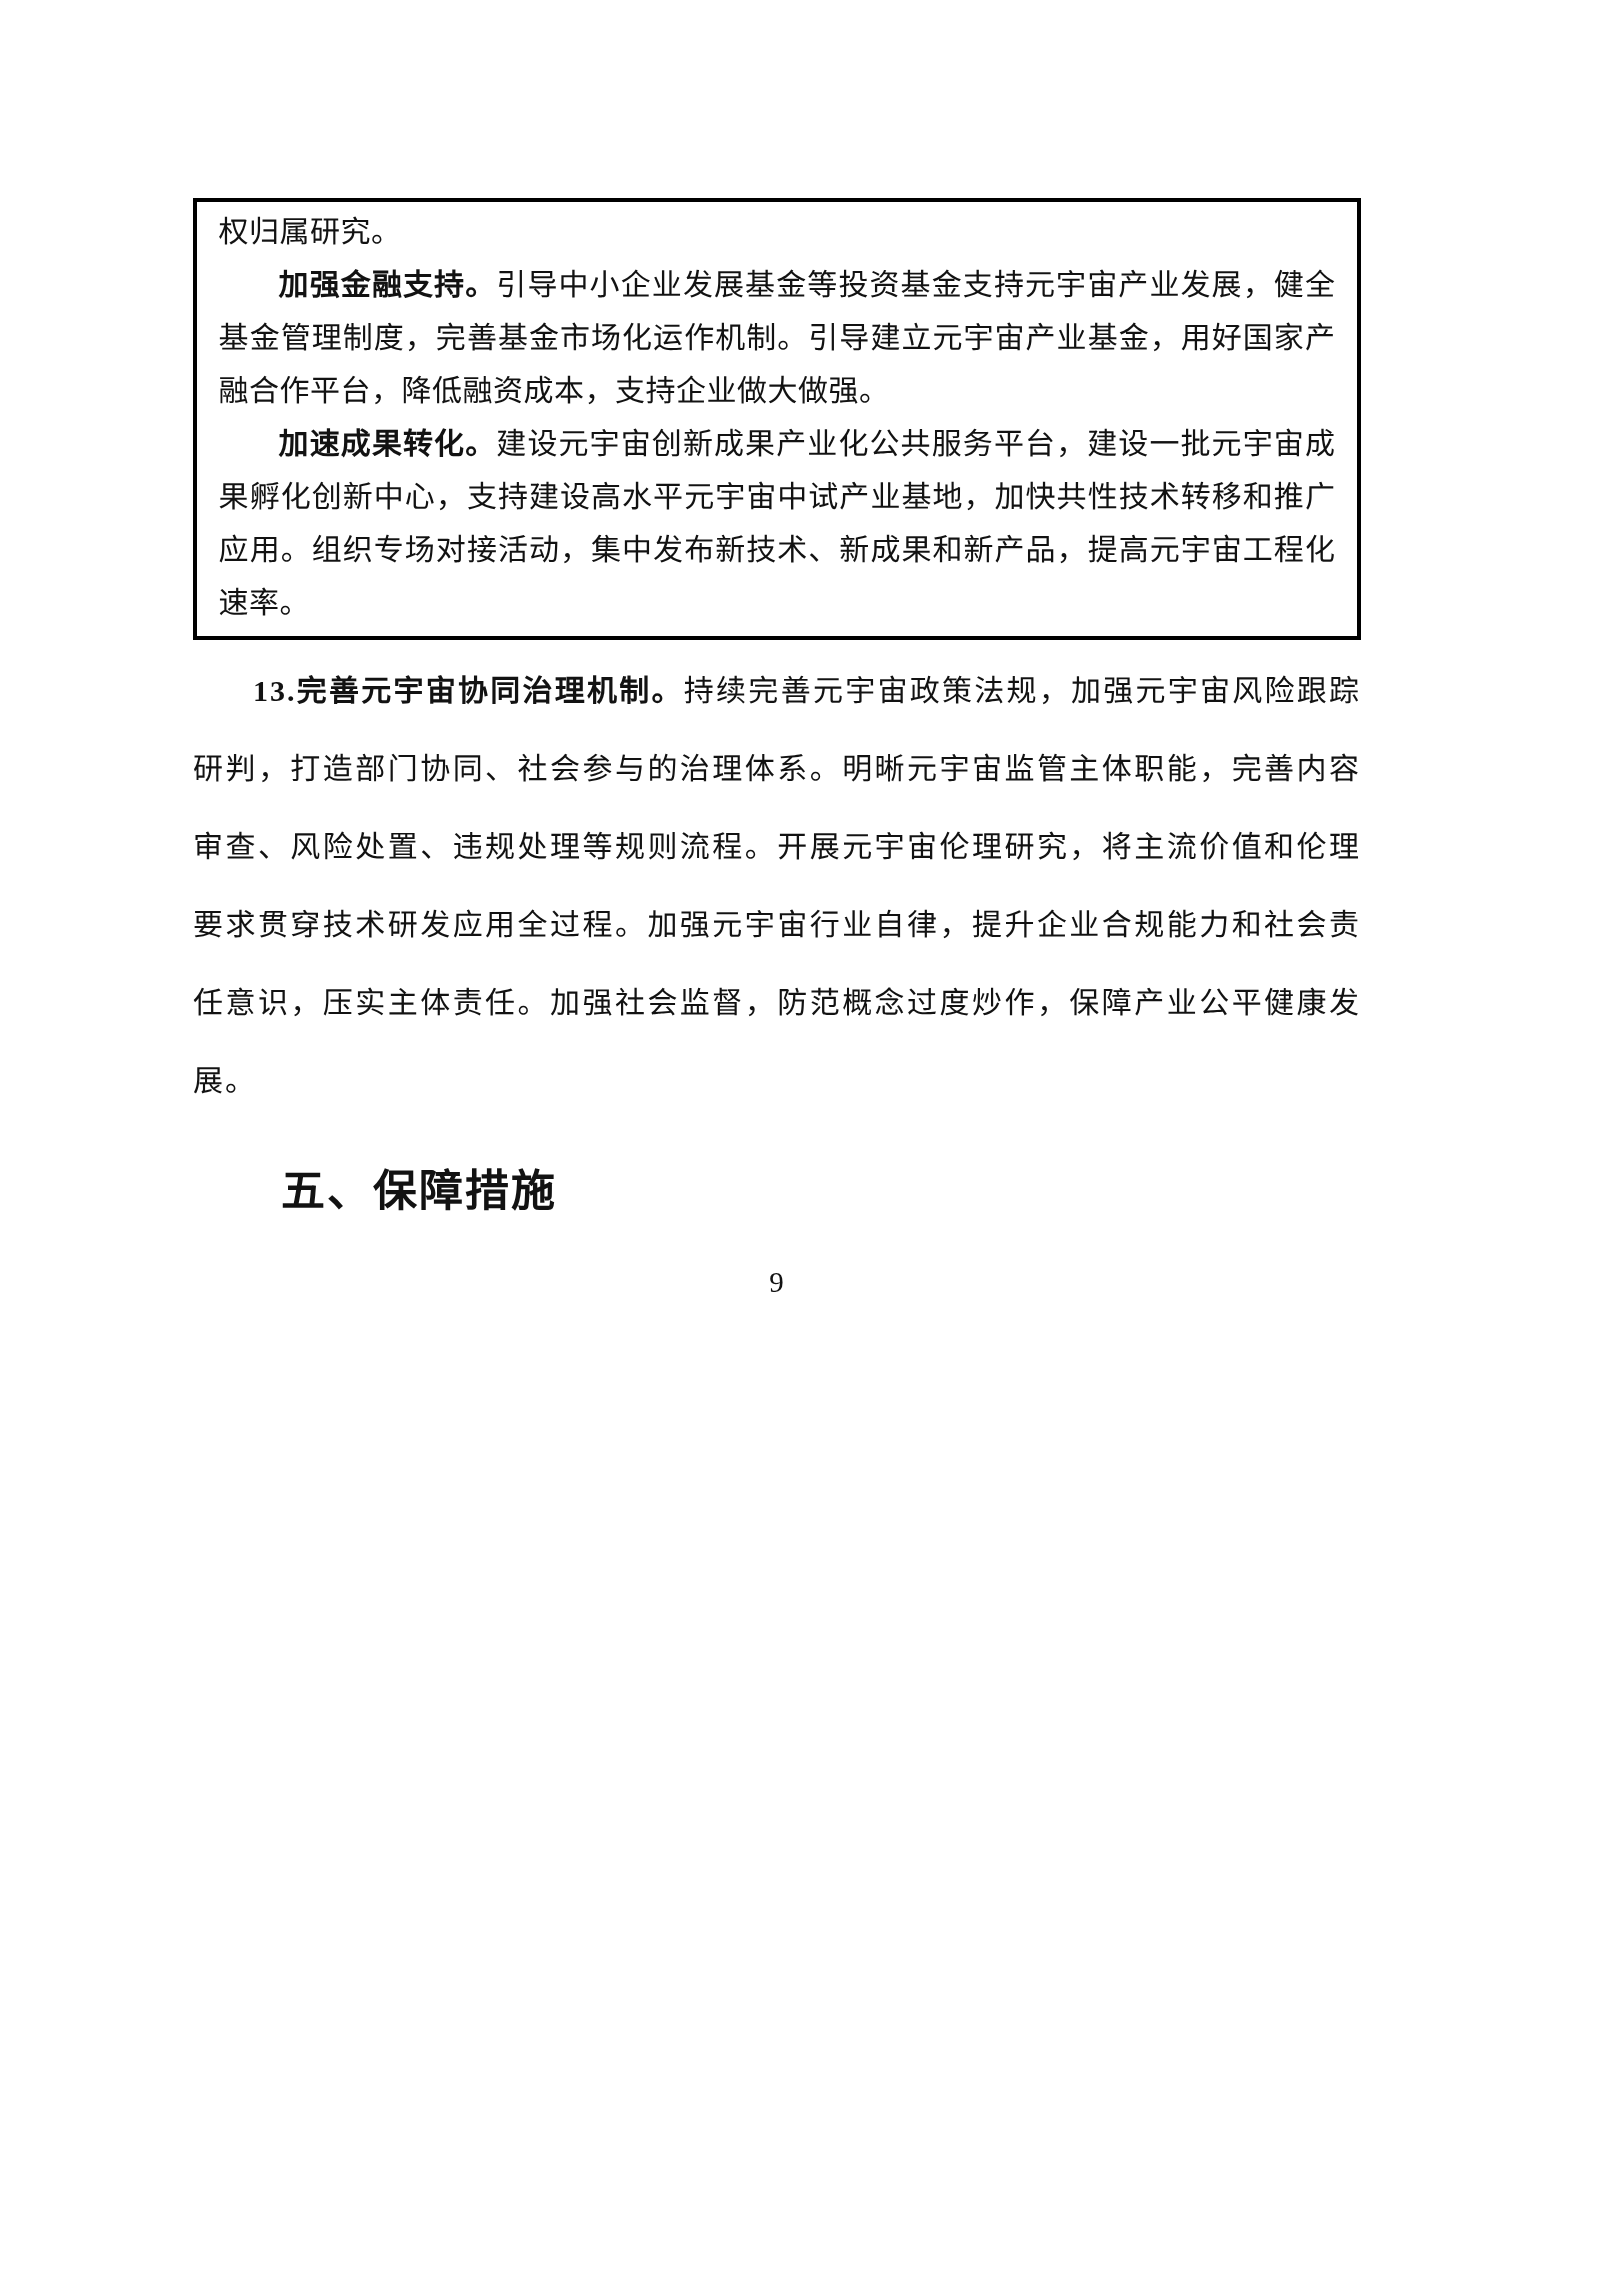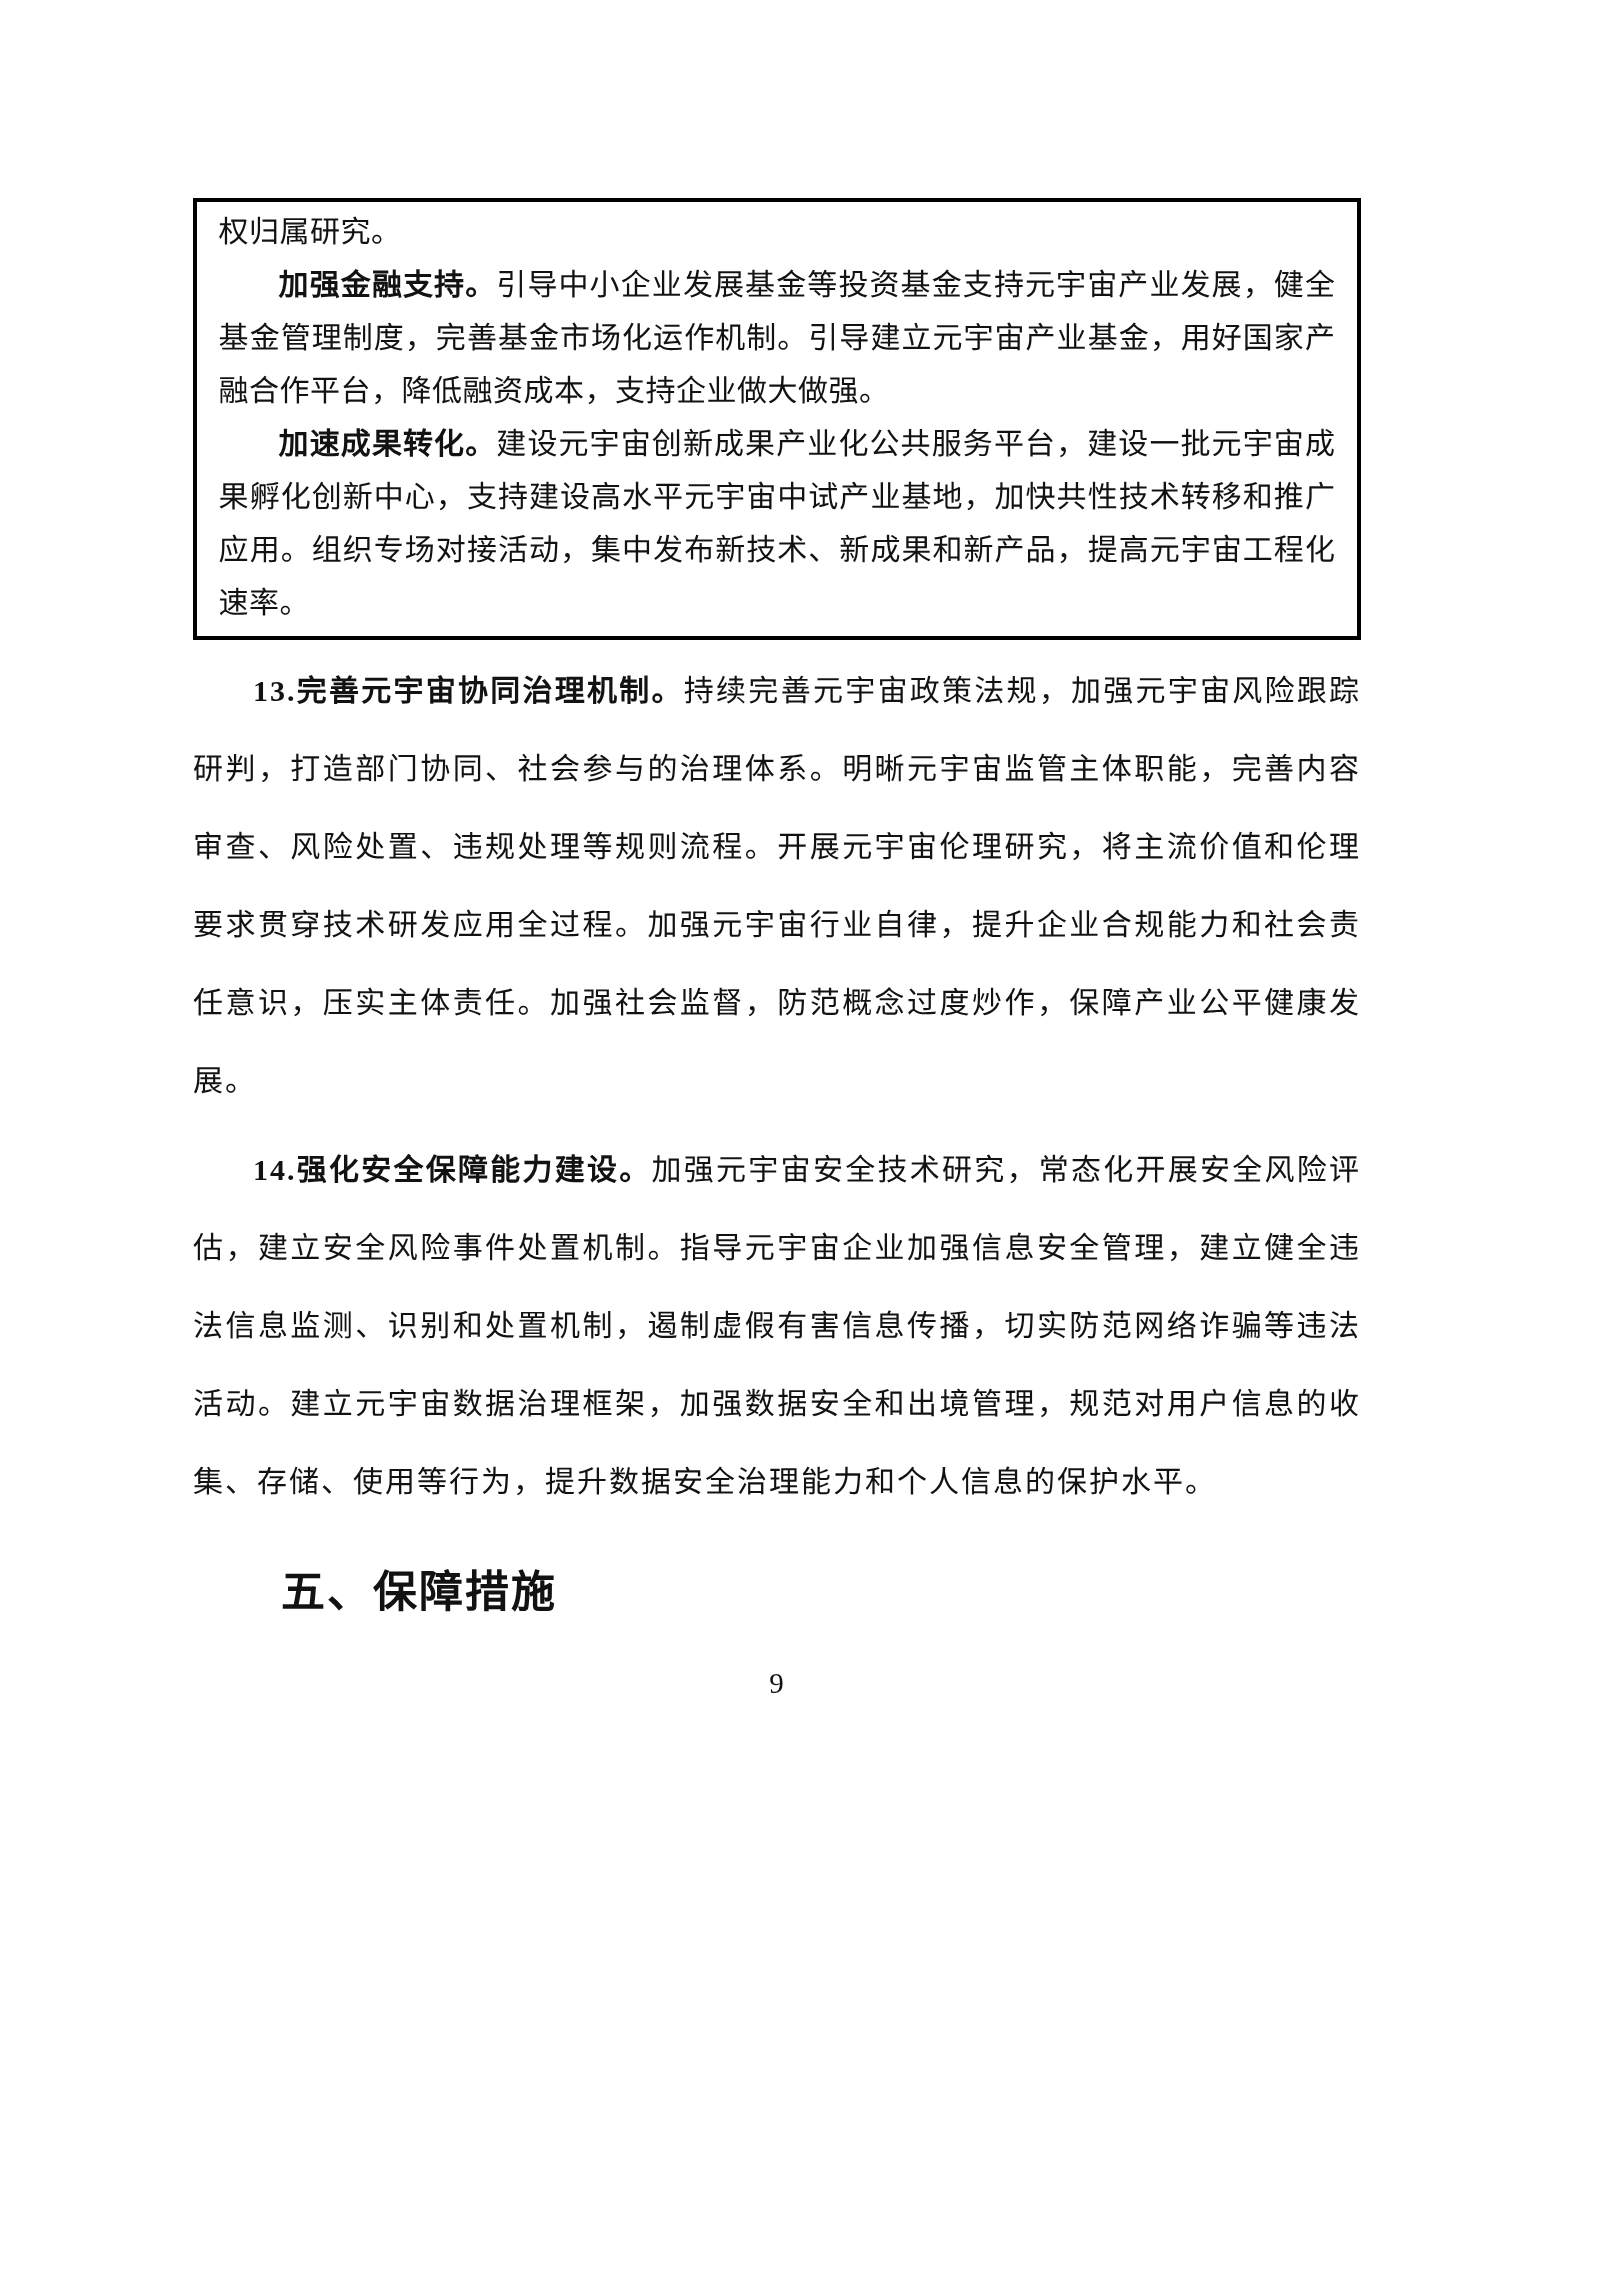--- a/index.html
+++ b/index.html
@@ -81,23 +81,20 @@
     <p class="box-para">
       <span class="lead">加速成果转化。</span><span>建设元宇宙创新成果产业化公共服务平台，建设一批元宇宙成果孵化创新中心，支持建设高水平元宇宙中试产业基地，加快共性技术转移和推广应用。组织专场对接活动，集中发布新技术、新成果和新产品，提高元宇宙工程化速率。</span>
     </p>
   </div>
 
 
   <p class="body-para">
     <span class="lead">13.完善元宇宙协同治理机制。</span><span>持续完善元宇宙政策法规，加强元宇宙风险跟踪研判，打造部门协同、社会参与的治理体系。明晰元宇宙监管主体职能，完善内容审查、风险处置、违规处理等规则流程。开展元宇宙伦理研究，将主流价值和伦理要求贯穿技术研发应用全过程。加强元宇宙行业自律，提升企业合规能力和社会责任意识，压实主体责任。加强社会监督，防范概念过度炒作，保障产业公平健康发展。</span>
   </p>
 
-  <p class="body-para">
-    <span class="lead">14.强化安全保障能力建设。</span><span>加强元宇宙安全技术研究，常态化开展安全风险评估，建立安全风险事件处置机制。指导元宇宙企业加强信息安全管理，建立健全违法信息监测、识别和处置机制，遏制虚假有害信息传播，切实防范网络诈骗等违法活动。建立元宇宙数据治理框架，加强数据安全和出境管理，规范对用户信息的收集、存储、使用等行为，提升数据安全治理能力和个人信息的保护水平。</span>
-  </p>
 
   <h2 class="h-chapter">五、保障措施</h2>
 
 
   <div class="page-num">9</div>
 
 </div>
 
 
 </body></html>

